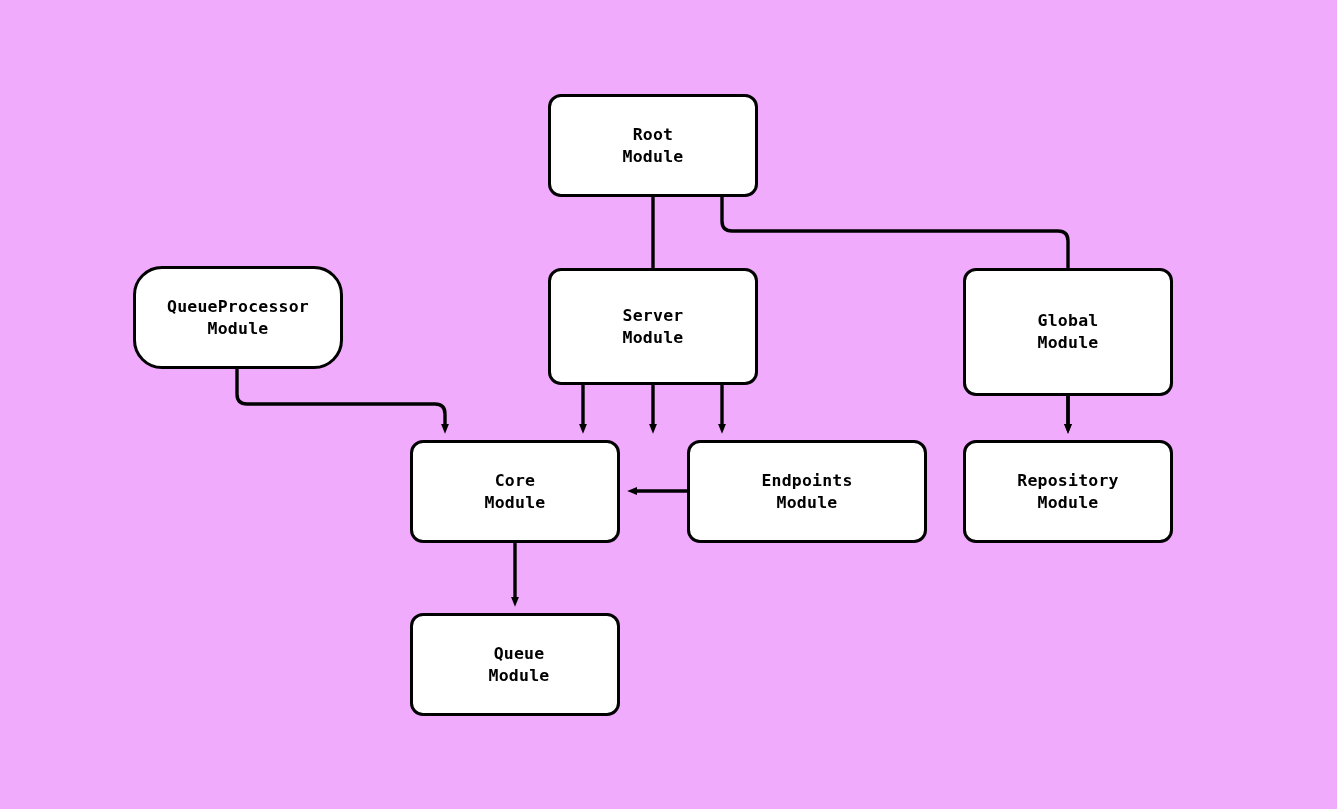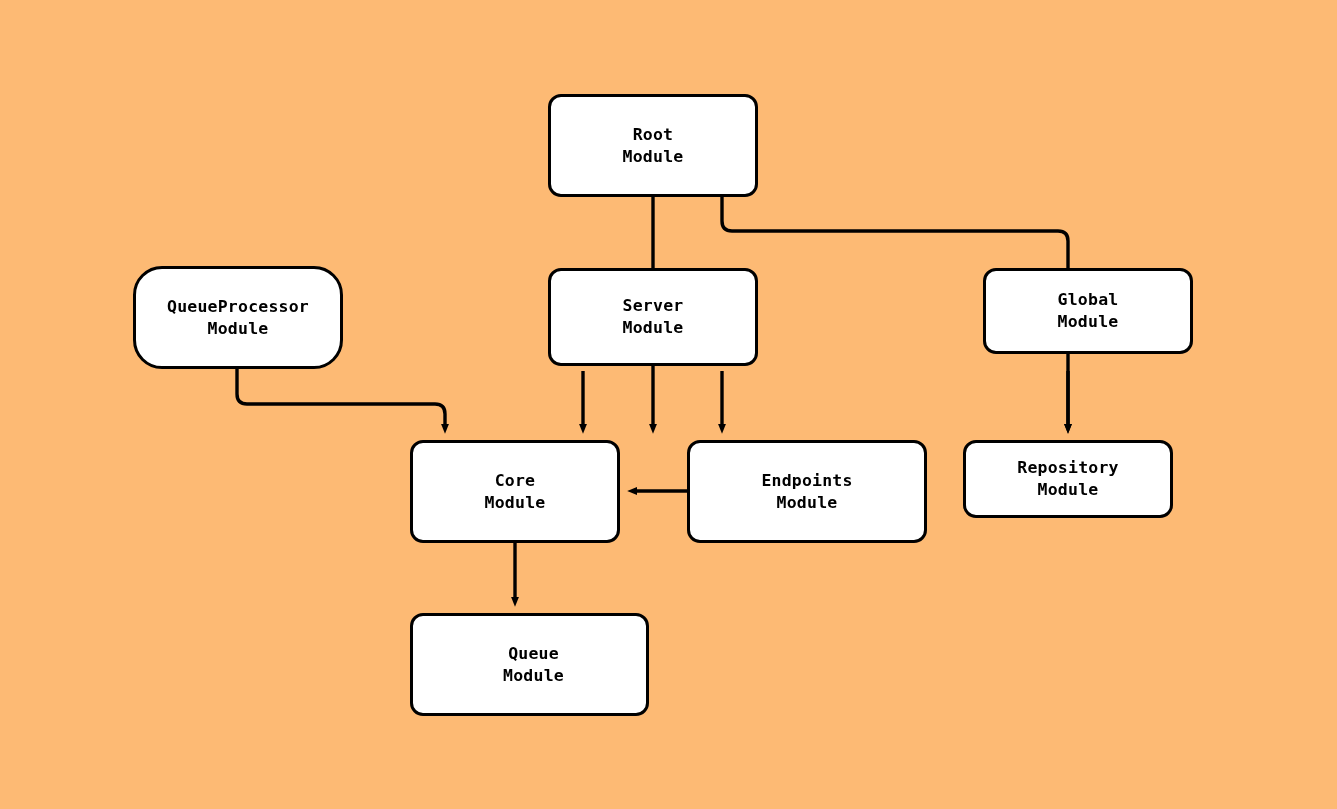--- a/index.html
+++ b/index.html
@@ -5,21 +5,21 @@
 <style>
   html, body {
     margin: 0;
     padding: 0;
     background: #ffffff;
   }
   #canvas {
     position: relative;
     width: 1337px;
     height: 809px;
-    background: #fdba74;
+    background: #f0abfc;
     overflow: hidden;
     font-family: "DejaVu Sans Mono", "Liberation Mono", monospace;
   }
   #edges {
     position: absolute;
     left: 0;
     top: 0;
     width: 1337px;
     height: 809px;
     pointer-events: none;
@@ -83,43 +83,43 @@
   <div class="node" style="left: 548px; top: 94px; width: 210px; height: 103px;">
     <span class="line1">Root</span>
     <span class="line2">Module</span>
   </div>
 
   <div class="node" style="left: 133px; top: 266px; width: 210px; height: 103px; border-radius: 29px;">
     <span class="line1">QueueProcessor</span>
     <span class="line2">Module</span>
   </div>
 
-  <div class="node" style="left: 548px; top: 268px; width: 210px; height: 98px;">
+  <div class="node" style="left: 548px; top: 268px; width: 210px; height: 117px;">
     <span class="line1">Server</span>
     <span class="line2">Module</span>
   </div>
 
-  <div class="node" style="left: 963px; top: 268px; width: 210px; height: 86px; margin-left: 20px;">
+  <div class="node" style="left: 963px; top: 268px; width: 210px; height: 128px;">
     <span class="line1">Global</span>
     <span class="line2">Module</span>
   </div>
 
   <div class="node" style="left: 410px; top: 440px; width: 210px; height: 103px;">
     <span class="line1">Core</span>
     <span class="line2">Module</span>
   </div>
 
   <div class="node" style="left: 687px; top: 440px; width: 240px; height: 103px;">
     <span class="line1">Endpoints</span>
     <span class="line2">Module</span>
   </div>
 
-  <div class="node" style="left: 963px; top: 440px; width: 210px; height: 78px;">
+  <div class="node" style="left: 963px; top: 440px; width: 210px; height: 103px;">
     <span class="line1">Repository</span>
     <span class="line2">Module</span>
   </div>
 
-  <div class="node" style="left: 410px; top: 613px; width: 239px; height: 103px; padding-left: 8px;">
+  <div class="node" style="left: 410px; top: 613px; width: 210px; height: 103px; padding-left: 8px;">
     <span class="line1">Queue</span>
     <span class="line2">Module</span>
   </div>
 
 </div>
 
 </body></html>

